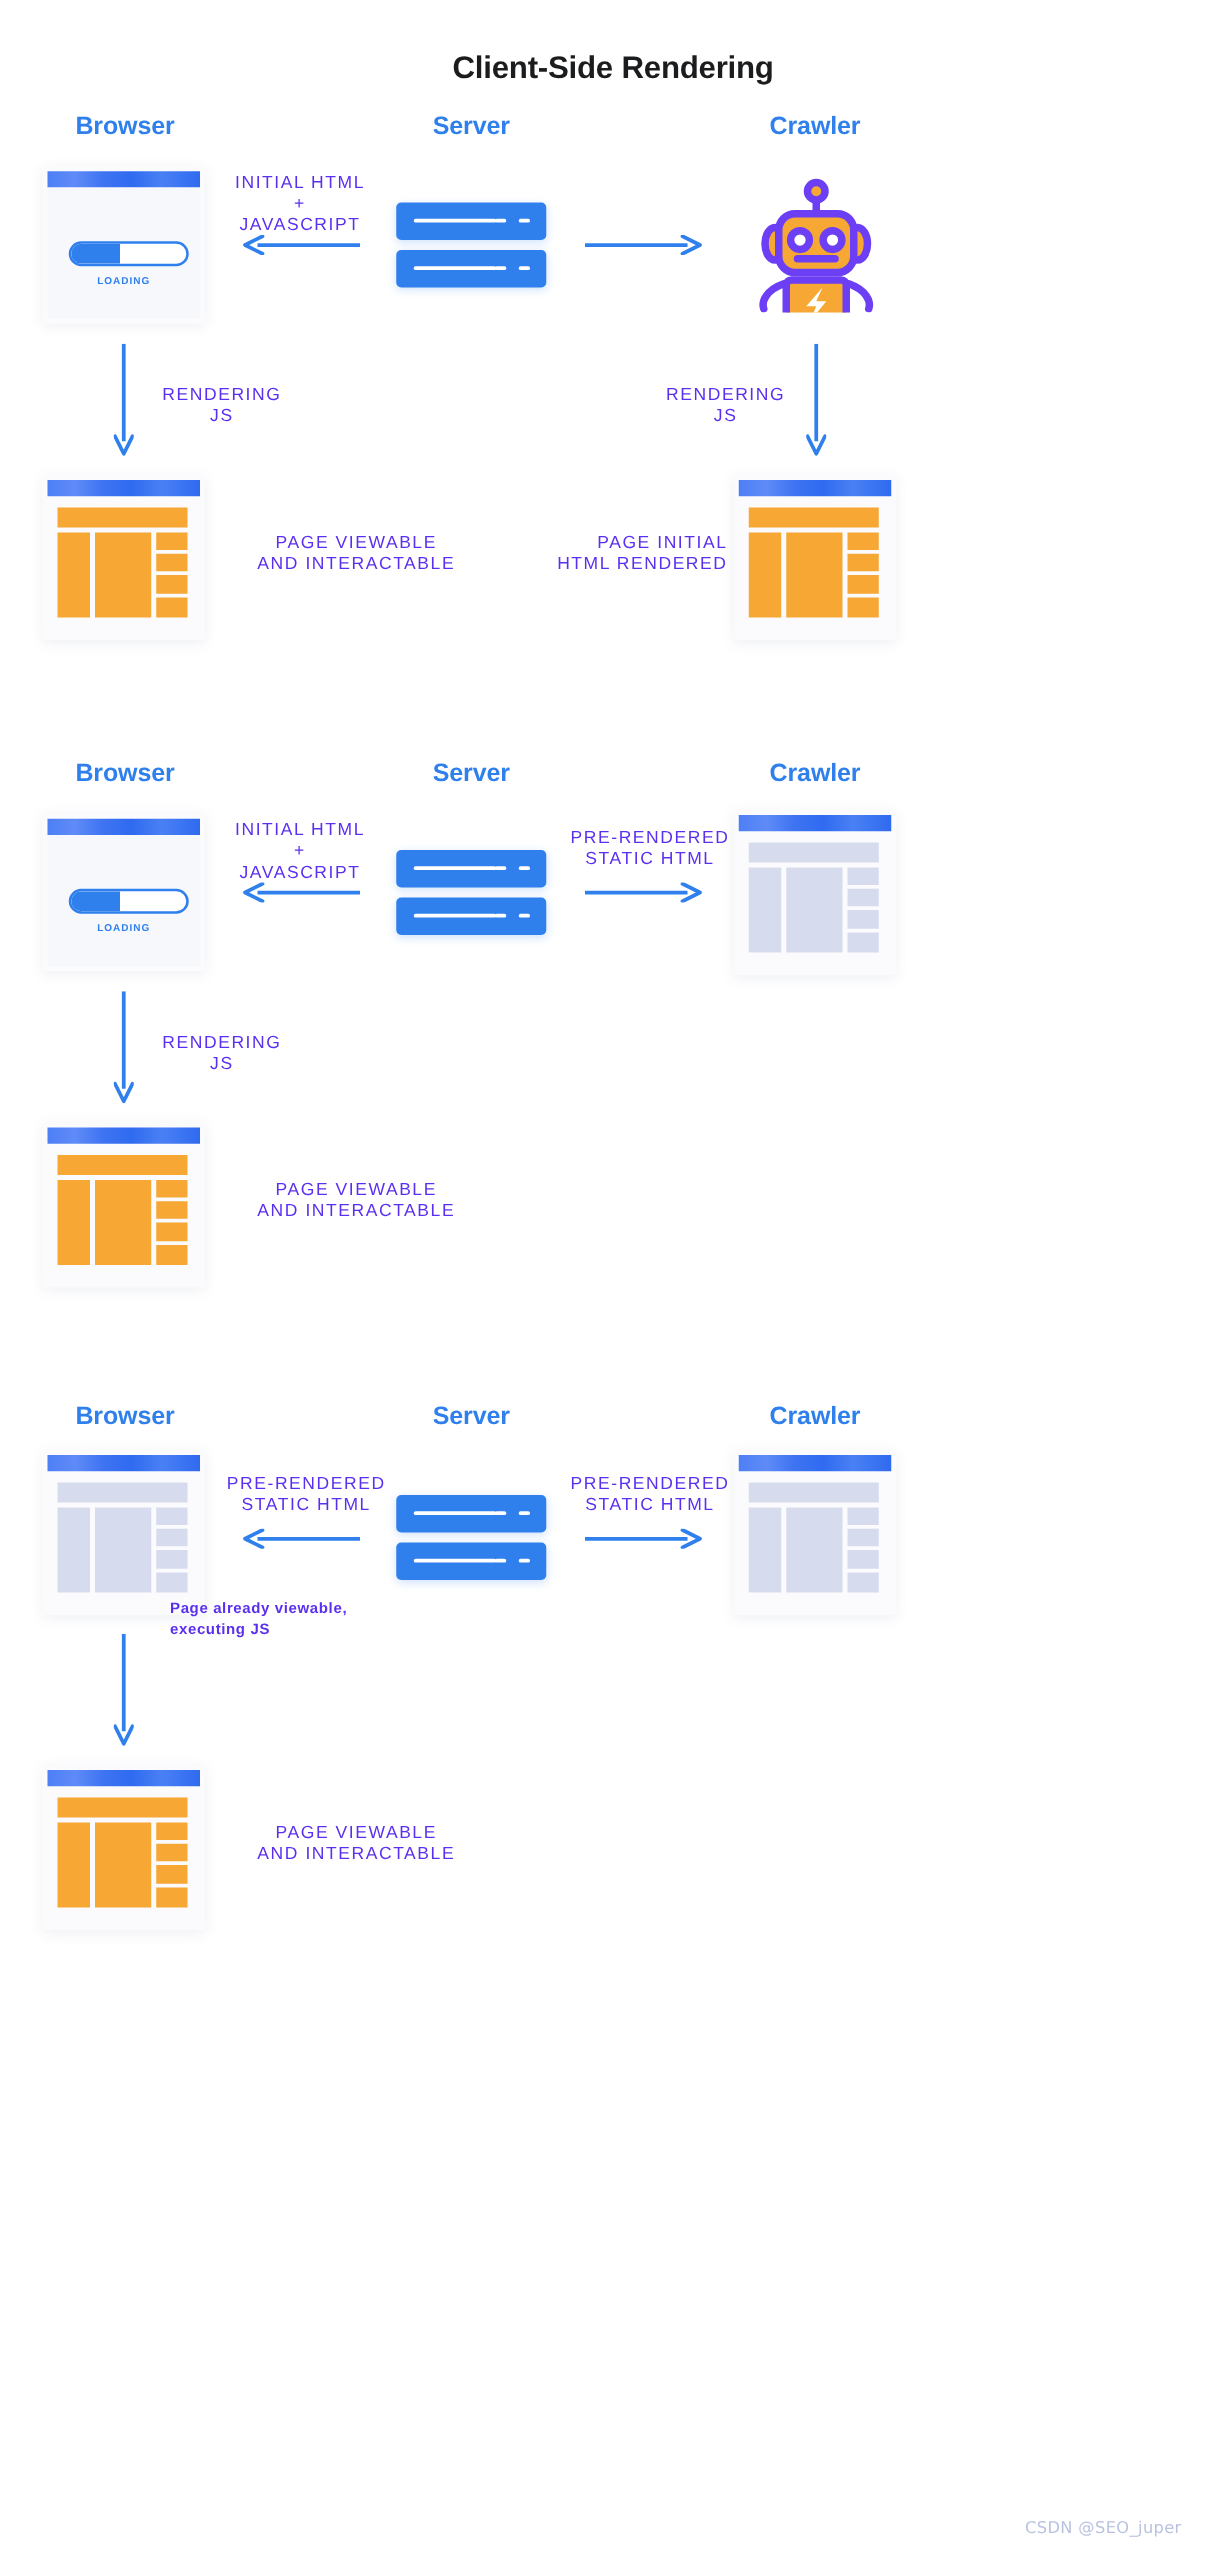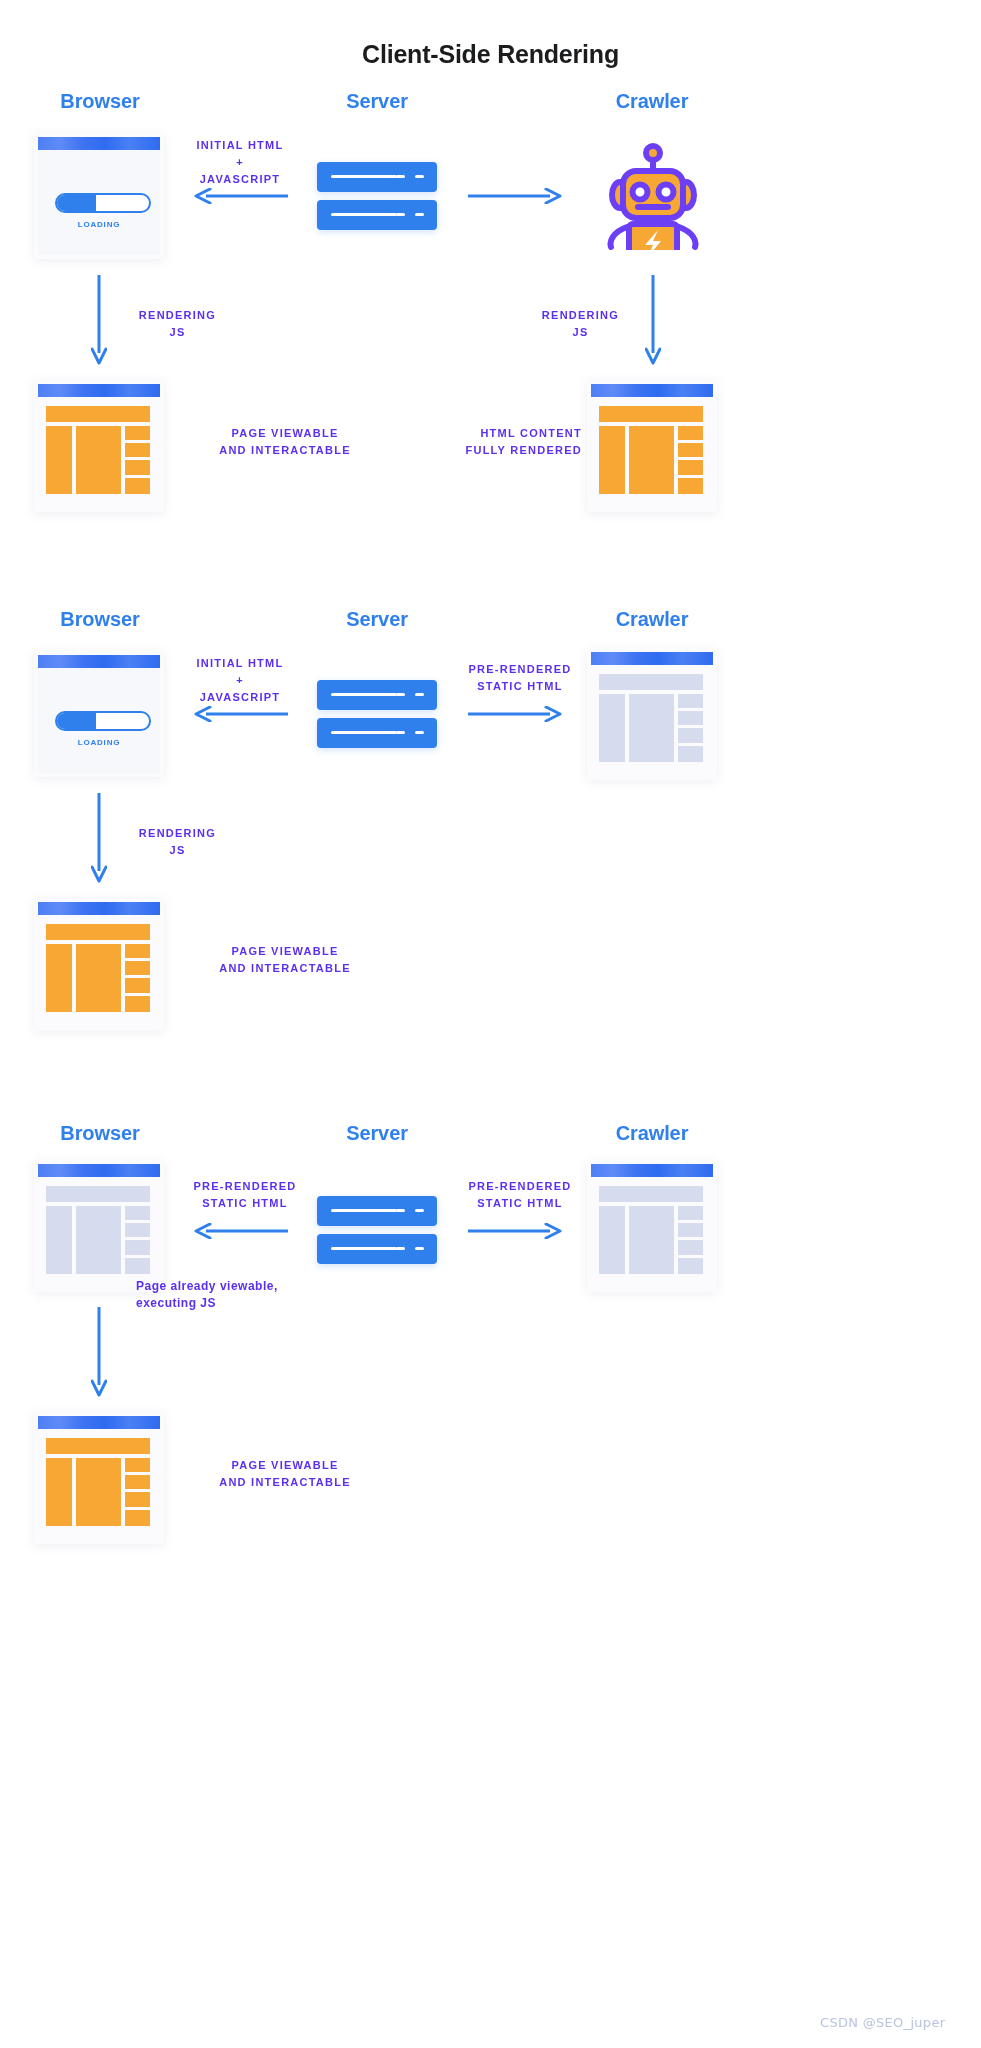--- a/index.html
+++ b/index.html
@@ -35,22 +35,22 @@
     font-size: 20px;
     font-weight: 700;
     color: #2f80ed;
     letter-spacing: -0.1px;
   }
 
   
   .cap {
     position: absolute;
     color: #5b2ff0;
-    font-size: 11px;
-    font-weight: 700;
+    font-size: 14px;
+    font-weight: 400;
     letter-spacing: 1.25px;
     line-height: 17px;
     text-align: center;
   }
   .cap.sentence {
     text-transform: none;
     letter-spacing: 0.5px;
     text-align: left;
     font-size: 12px;
     font-weight: 600;
@@ -279,22 +279,22 @@
       <div class="blk" style="left:0; top:20px; width:26px; height:68px;"></div>
       <div class="blk" style="left:30px; top:20px; width:45px; height:68px;"></div>
       <div class="blk" style="left:79px; top:20px; width:25px; height:14px;"></div>
       <div class="blk" style="left:79px; top:37px; width:25px; height:14px;"></div>
       <div class="blk" style="left:79px; top:54px; width:25px; height:15px;"></div>
       <div class="blk" style="left:79px; top:72px; width:25px; height:16px;"></div>
     </div>
   </div>
 
   <div class="cap" style="left:432px; top:425px; width:150px;">
-    <div style="text-align:right;">HTML CONTENT</div>
-    <div style="text-align:right;">FULLY RENDERED</div>
+    <div style="text-align:right;">PAGE INITIAL</div>
+    <div style="text-align:right;">HTML RENDERED</div>
   </div>
 
 
   <div class="col-head" style="left:20px; top:608px; width:160px;">Browser</div>
   <div class="col-head" style="left:297px; top:608px; width:160px;">Server</div>
   <div class="col-head" style="left:572px; top:608px; width:160px;">Crawler</div>
 
   <div class="mock" style="left:34px; top:651px; width:130px; height:126px;">
     <div class="titlebar"></div>
     <div class="loading-body">

